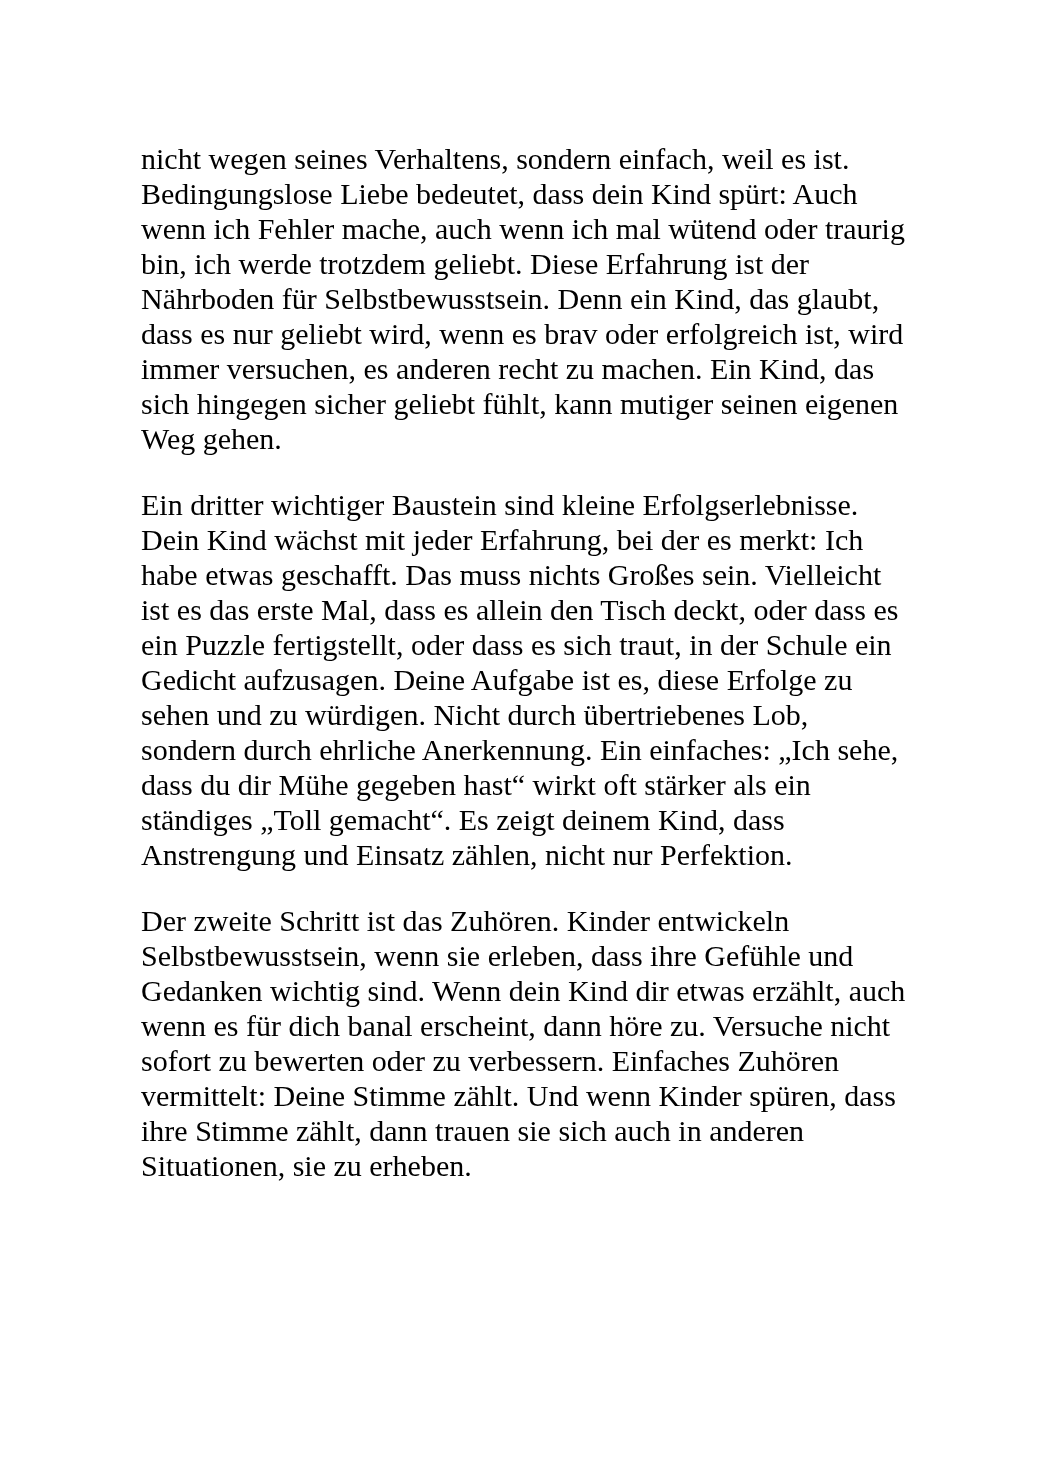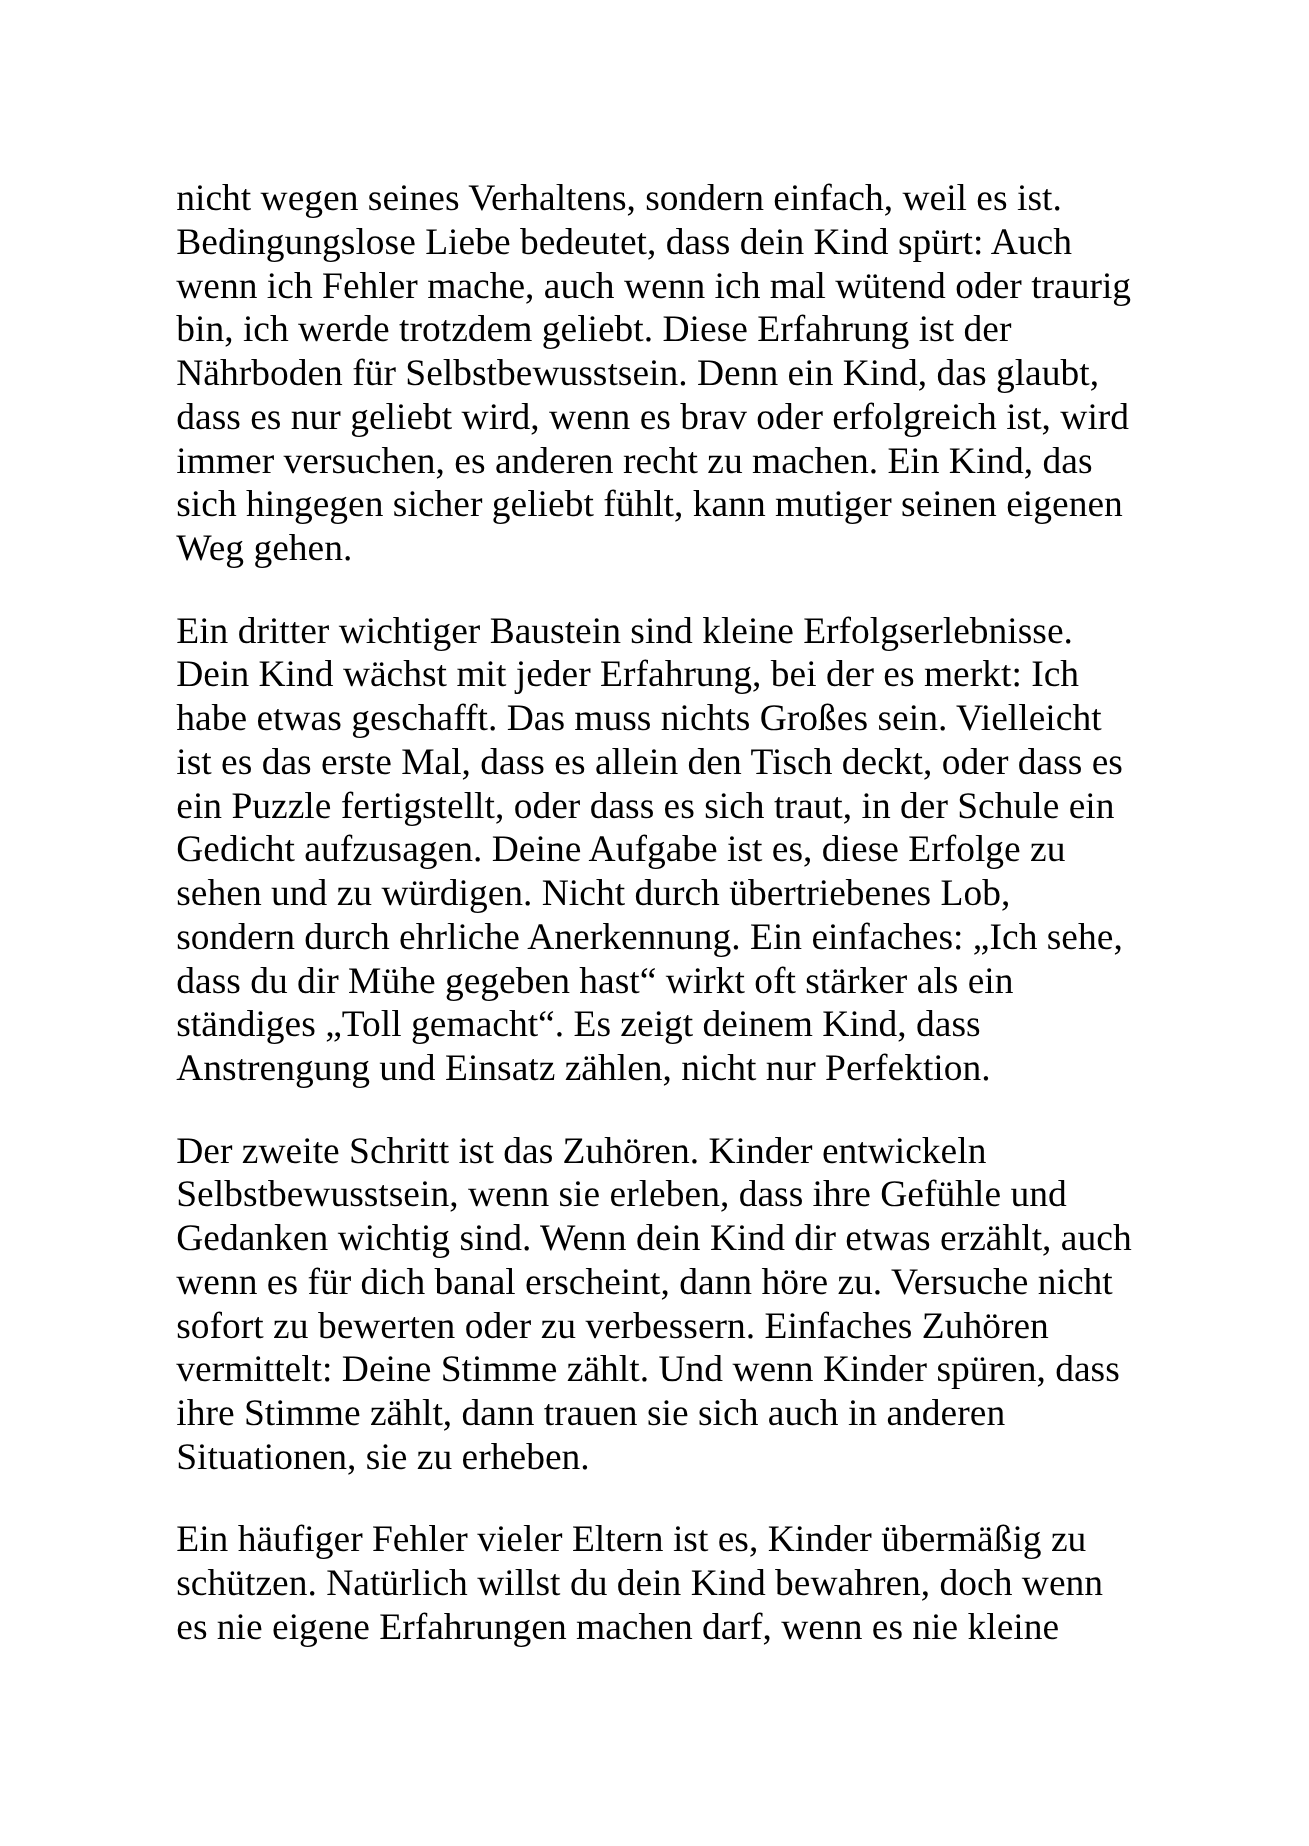--- a/index.html
+++ b/index.html
@@ -54,17 +54,14 @@
 ständiges „Toll gemacht“. Es zeigt deinem Kind, dass
 Anstrengung und Einsatz zählen, nicht nur Perfektion.</p>
     <p>Der zweite Schritt ist das Zuhören. Kinder entwickeln
 Selbstbewusstsein, wenn sie erleben, dass ihre Gefühle und
 Gedanken wichtig sind. Wenn dein Kind dir etwas erzählt, auch
 wenn es für dich banal erscheint, dann höre zu. Versuche nicht
 sofort zu bewerten oder zu verbessern. Einfaches Zuhören
 vermittelt: Deine Stimme zählt. Und wenn Kinder spüren, dass
 ihre Stimme zählt, dann trauen sie sich auch in anderen
 Situationen, sie zu erheben.</p>
-    <p>Ein häufiger Fehler vieler Eltern ist es, Kinder übermäßig zu
-schützen. Natürlich willst du dein Kind bewahren, doch wenn
-es nie eigene Erfahrungen machen darf, wenn es nie kleine</p>
   </div>
 </div>
 
 </body></html>

